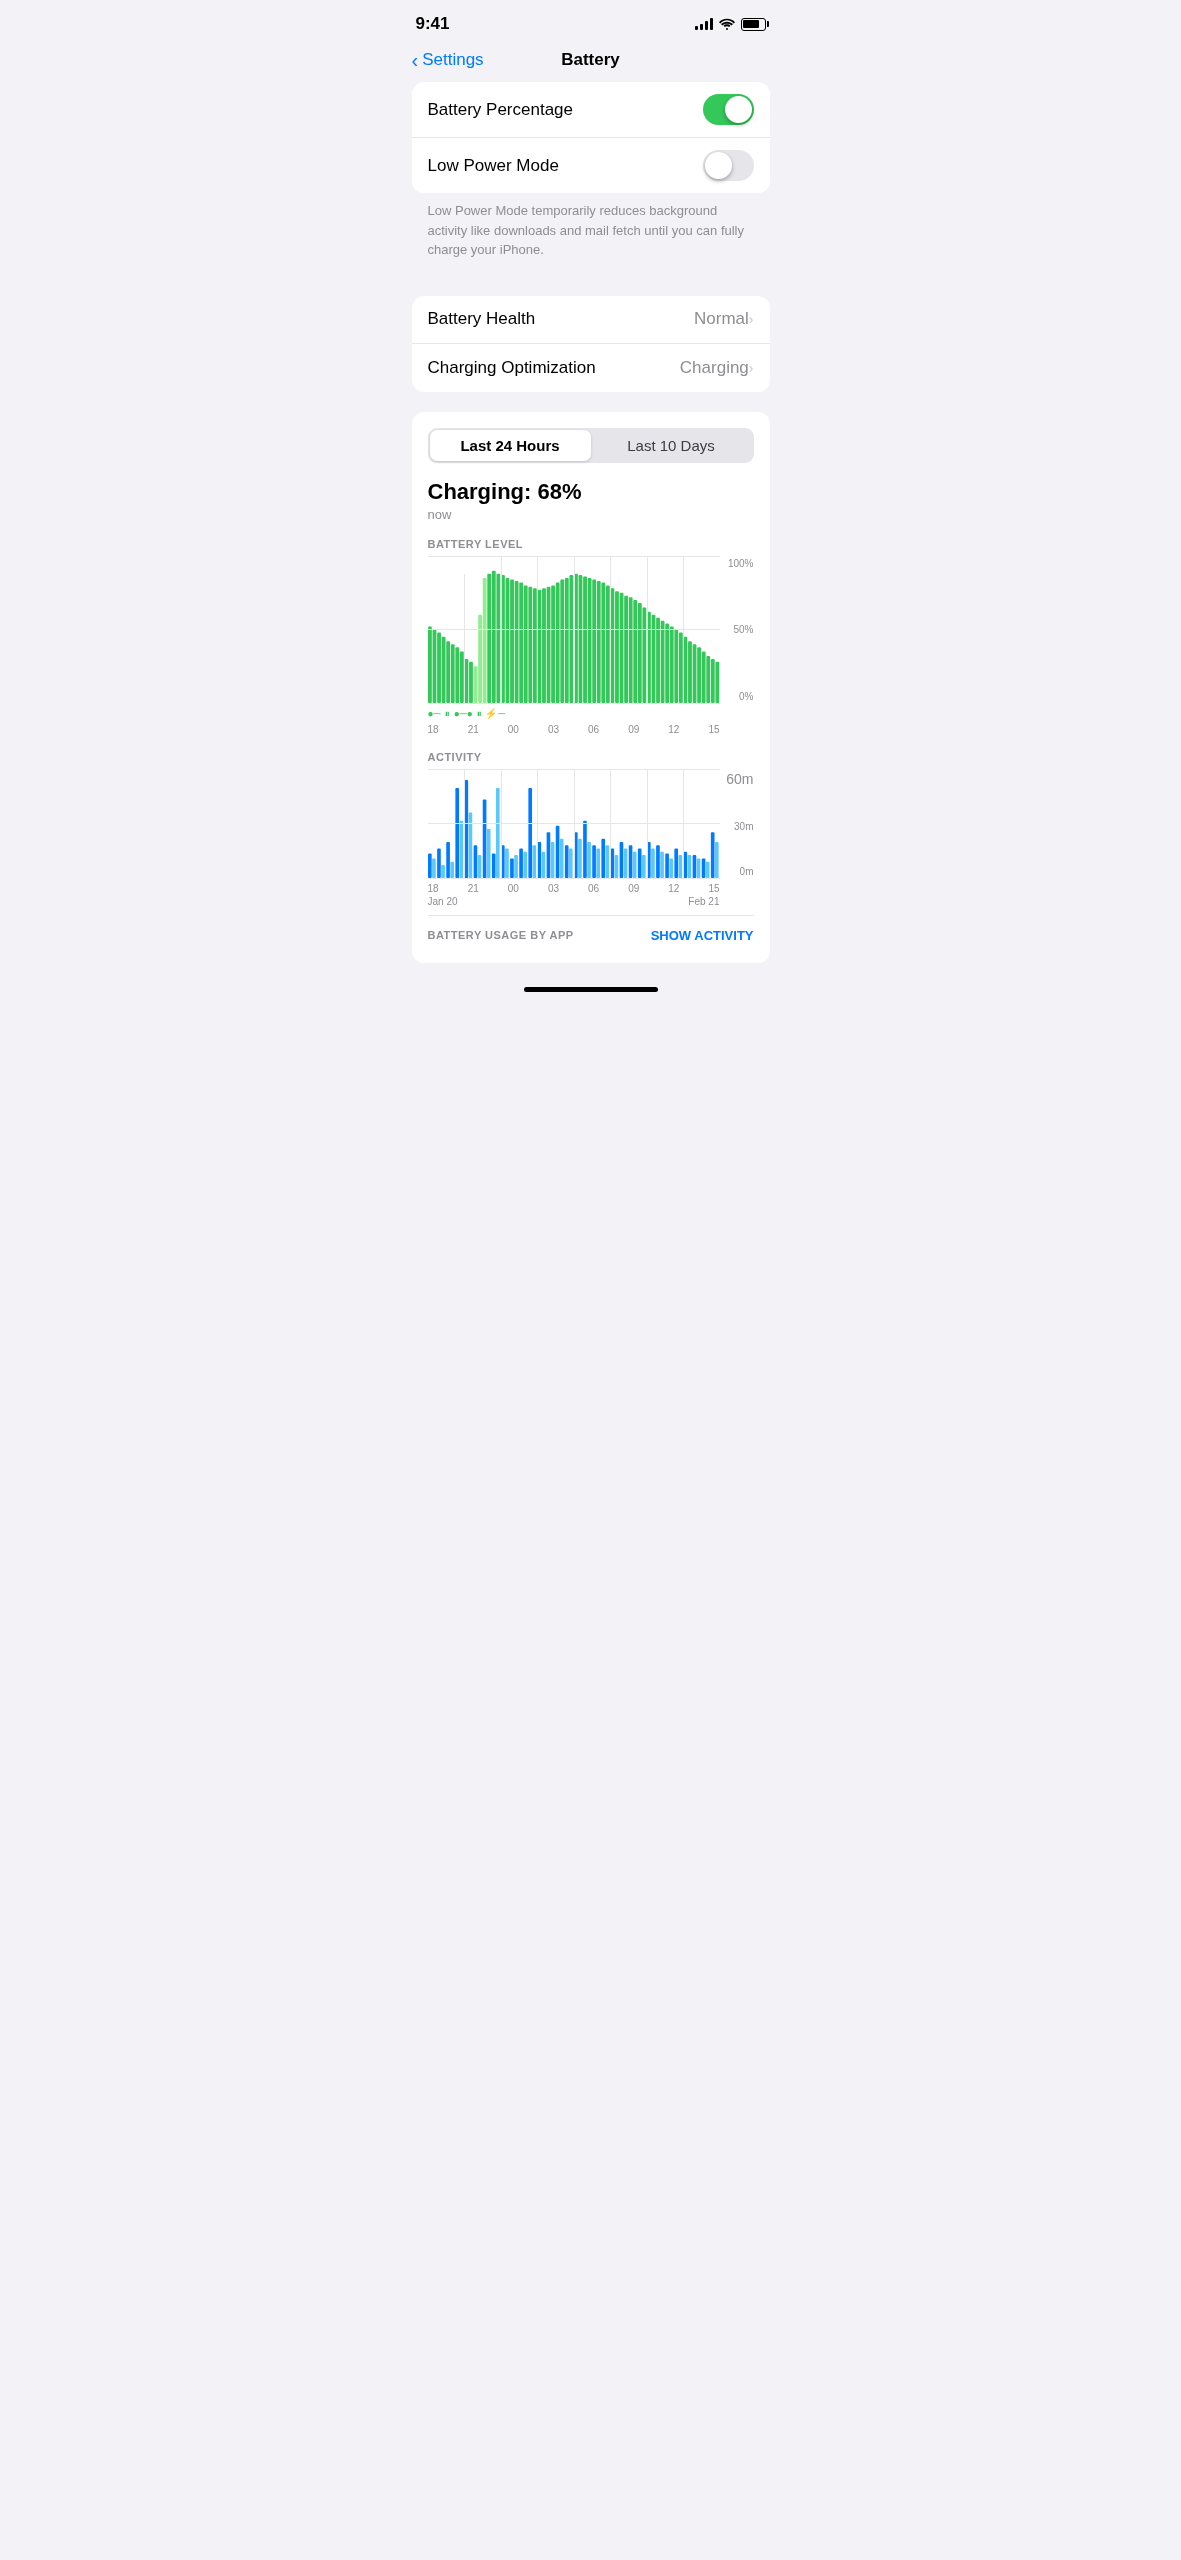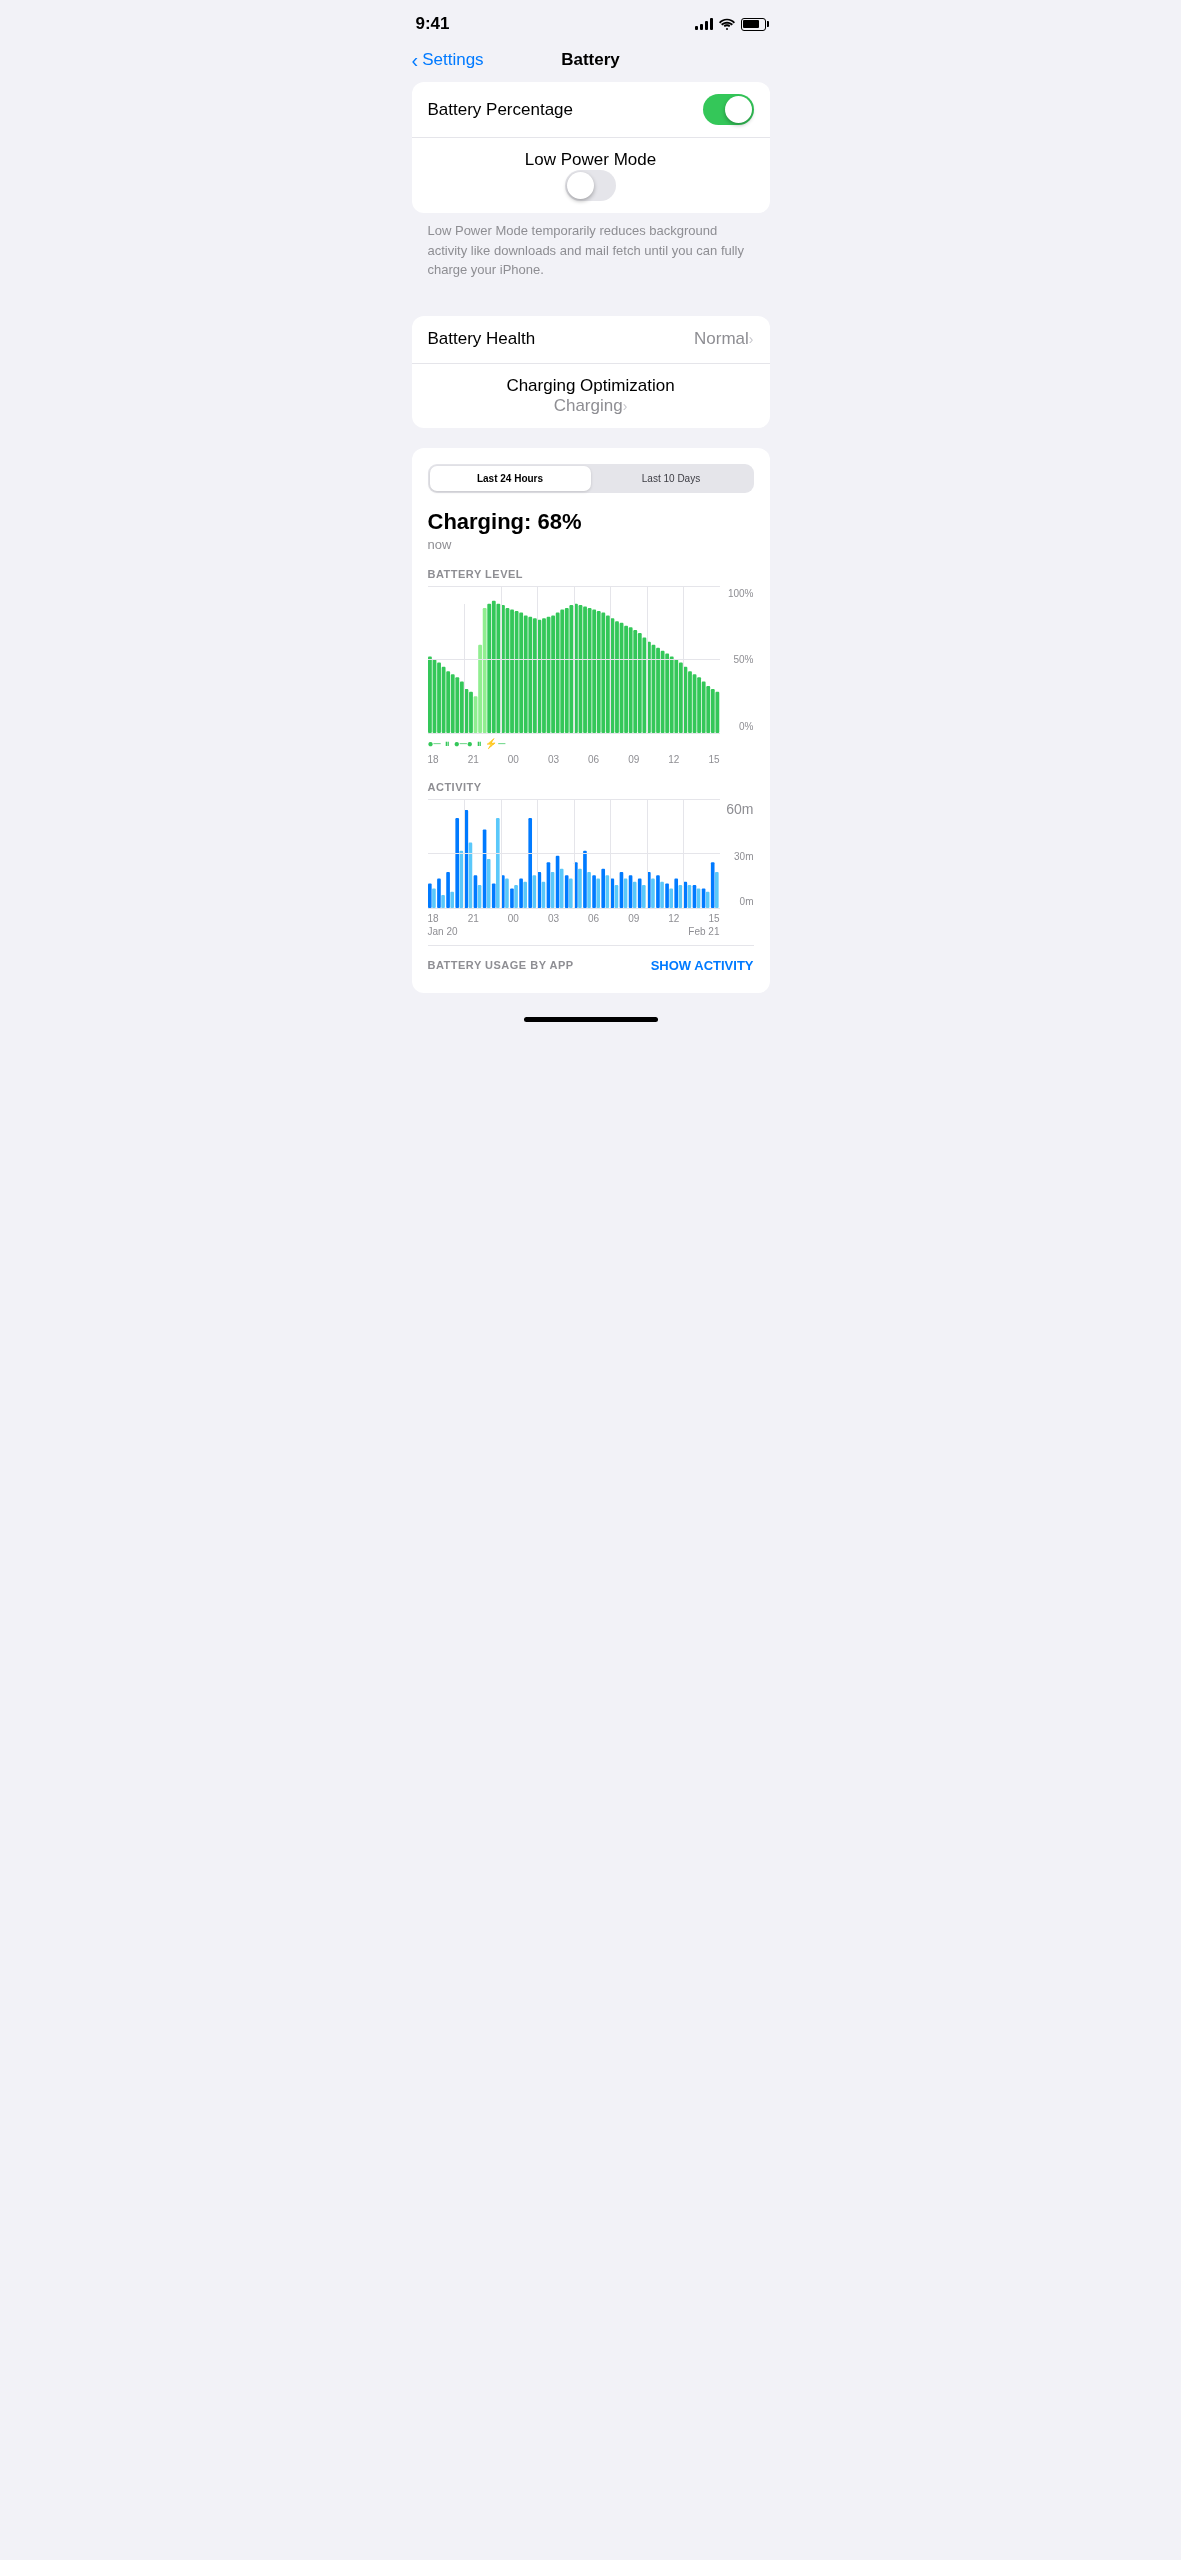--- a/index.html
+++ b/index.html
@@ -113,21 +113,20 @@
     .settings-row {
       display: flex;
       align-items: center;
       justify-content: space-between;
       padding: 12px 16px;
       min-height: 48px;
       border-bottom: 0.5px solid #e5e5ea;
     }
     .settings-row:last-child {
       border-bottom: none;
-      flex-direction: column;
     }
     .settings-row-label {
       font-size: 17px;
       color: #000;
     }
     .settings-row-value {
       display: flex;
       align-items: center;
       color: #8e8e93;
       font-size: 17px;
@@ -183,21 +182,21 @@
       display: flex;
       background: #e5e5ea;
       border-radius: 9px;
       padding: 2px;
       margin-bottom: 16px;
     }
     .segment-btn {
       flex: 1;
       padding: 7px 12px;
       text-align: center;
-      font-size: 10px;
+      font-size: 15px;
       font-weight: 500;
       border-radius: 7px;
       cursor: pointer;
       border: none;
       background: transparent;
       color: #000;
     }
     .segment-btn.active {
       background: #fff;
       box-shadow: 0 1px 3px rgba(0,0,0,0.15);

